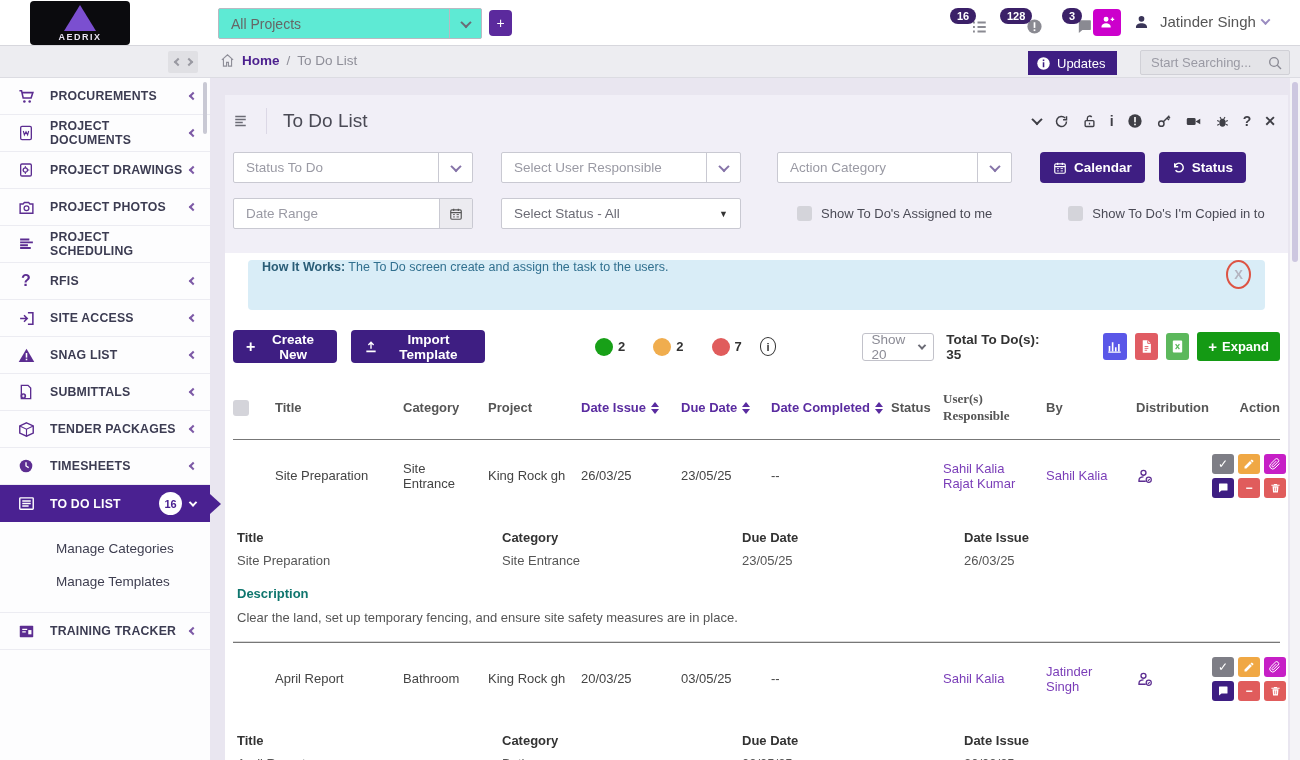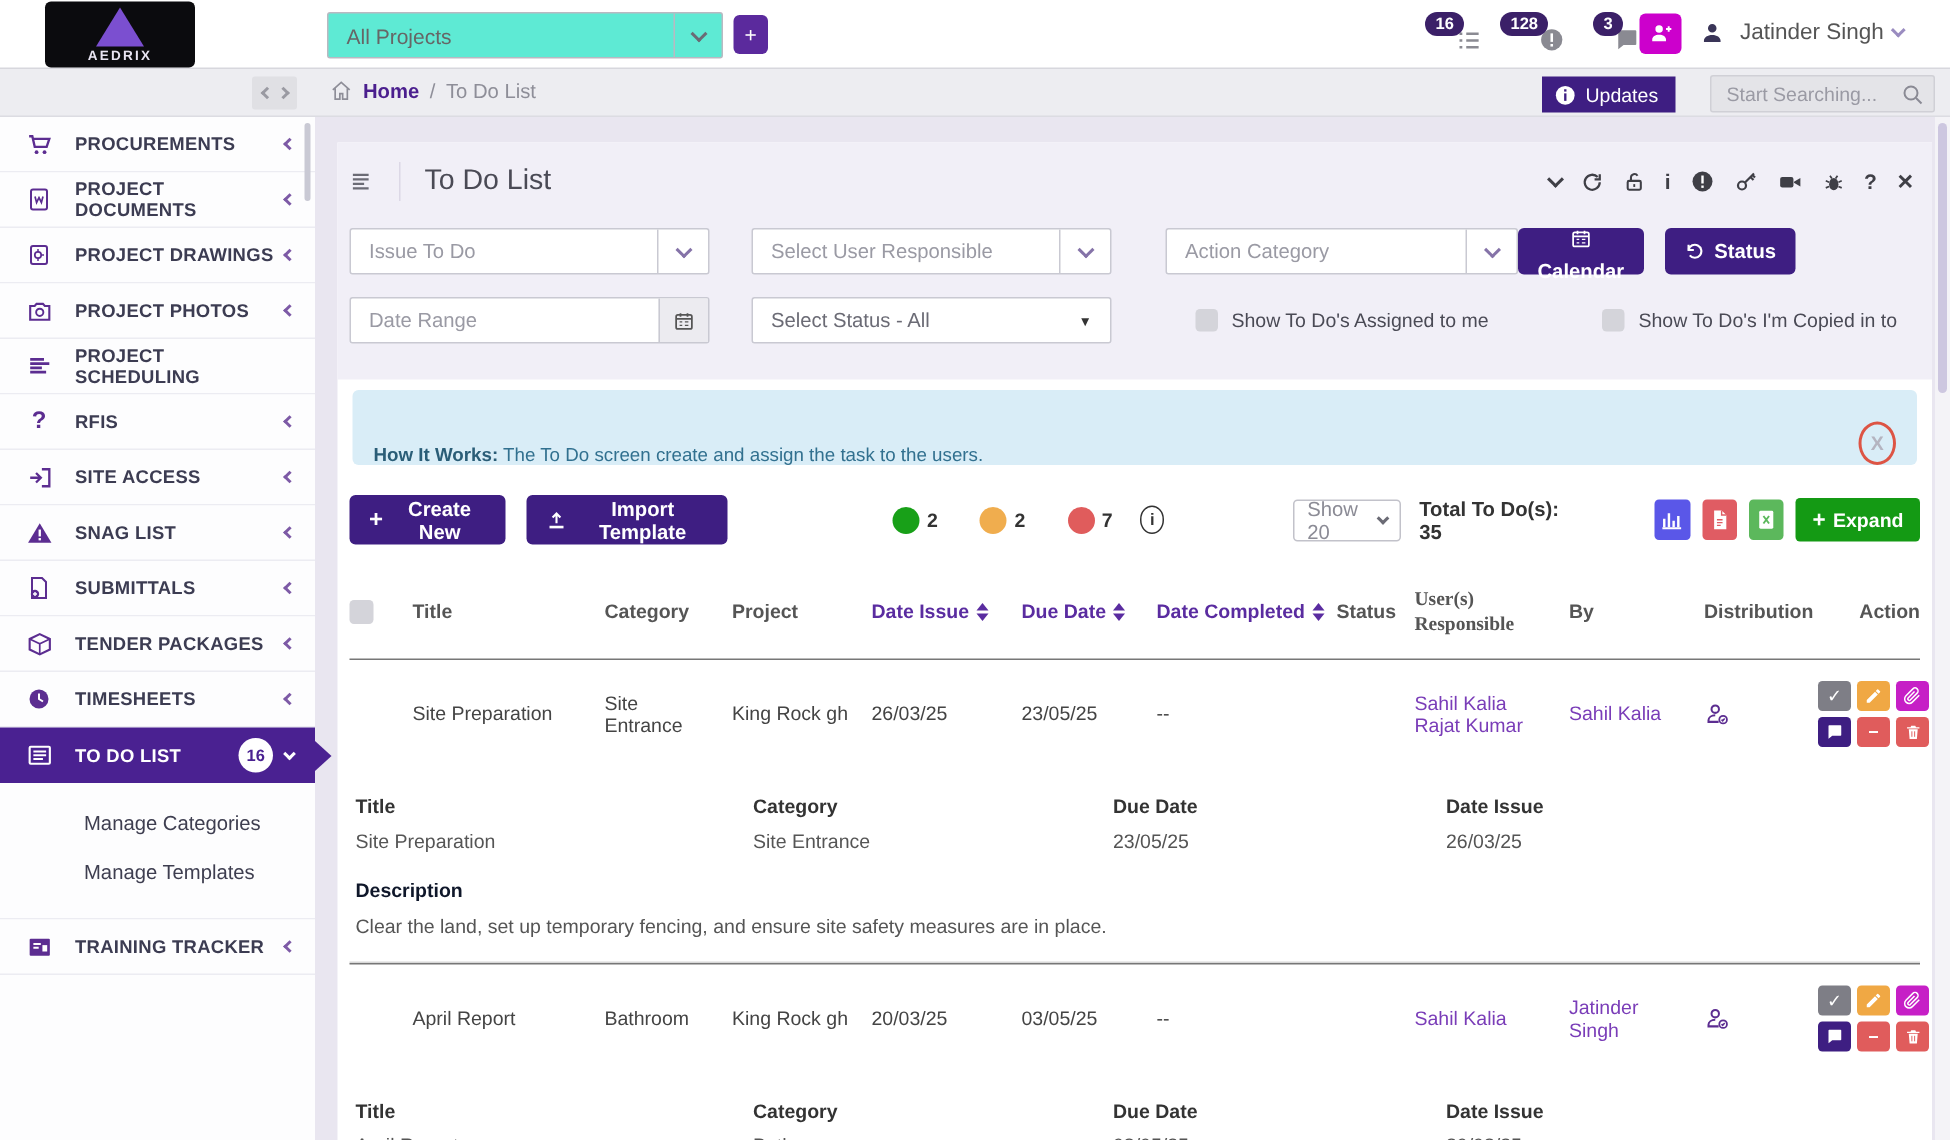--- a/index.html
+++ b/index.html
@@ -86,22 +86,22 @@
   .f-select .caret-seg { width:34px; align-self:stretch; border-left:1px solid #c9c9d2; display:flex; align-items:center; justify-content:center; }
   .f-select .caret-seg .chev { border-color:#8573a8; }
   .addon { width:33px; align-self:stretch; border-left:1px solid #c9c9d2; background:#ecebf0;
     display:flex; align-items:center; justify-content:center; color:#555; cursor:pointer; }
   .caret-glyph { font-size:9px; color:#333; padding-right:12px; }
   .pbtn { background:#3e1e82; color:#fff; border:none; border-radius:4px; height:31px; font-size:13.5px;
     font-weight:bold; display:flex; align-items:center; gap:7px; padding:0 13px; cursor:pointer; }
   .checkbox { width:15px; height:15px; background:#d4d4da; border-radius:3px; flex:none; cursor:pointer; }
   .cb-label { font-size:13px; color:#4a4a55; margin-left:9px; }
 
-  #hiw-banner { margin:7px 10px 0; background:#d9edf7; border-radius:4px; height:50px;
-    display:flex; align-items:flex-end; padding:0 14px; }
+  #hiw-banner { margin:7px 23px 0; background:#d9edf7; border-radius:4px; height:50px;
+    display:flex; align-items:flex-start; padding:0 14px; }
   #hiw-banner .txt { font-size:12.5px; color:#31708f; }
   #hiw-banner .txt b { color:#2a5d77; }
   #hiw-close { margin-left:auto; width:25px; height:29px; border:2px solid #dd5444; border-radius:50%;
     display:flex; align-items:center; justify-content:center; color:#b4b4c0; font-size:13px; font-weight:bold;
     cursor:pointer; background:transparent; }
 
   #action-row { display:flex; align-items:center; margin:20px 8px 0; }
   .dot { width:18px; height:18px; border-radius:50%; flex:none; }
   .dot-val { font-size:13px; font-weight:bold; color:#333; margin:0 0 0 5px; }
   #info-circ { width:19px; height:19px; border:1.8px solid #333; border-radius:50%; display:flex;
@@ -135,21 +135,21 @@
   .abtn.check { background:#7e7e86; }
   .abtn.edit { background:#f0a844; }
   .abtn.clip { background:#c61fc6; }
   .abtn.chat { background:#3e1e82; }
   .abtn.minus { background:#e05c5c; font-weight:bold; }
   .abtn.trash { background:#e05c5c; }
   .detail { border-bottom:1px solid #d8d8d8; padding:14px 0 16px 4px; }
   .dgrid { display:grid; grid-template-columns:265px 240px 222px auto; }
   .dlabel { font-size:13px; font-weight:bold; color:#333; padding:4px 0 8px; }
   .dval { font-size:13px; color:#555; }
-  .desc-label { font-size:13px; font-weight:bold; color:#0f172a; margin-top:18px; }
+  .desc-label { font-size:13px; font-weight:bold; color:#0f766e; margin-top:18px; }
   .desc-text { font-size:13px; color:#555; margin-top:9px; }
 
   
   #vscroll { position:absolute; right:0; top:78px; width:10px; bottom:0; background:#f4f3f7; z-index:6; }
   #vscroll .thumb { position:absolute; left:2px; top:4px; width:6px; height:180px; background:#cdc7e0; border-radius:3px; }
 
   svg { display:block; }
 </style>
 </head>
 <body>
@@ -441,38 +441,38 @@
                 <path d="M8 5l2 3M16 5l-2 3M3.5 10.5L7 12M3.5 18l3.5-1.5M20.5 10.5L17 12M20.5 18L17 16.5" stroke="currentColor" stroke-width="1.8" fill="none"></path>
               </svg>
             </span>
           <span class="ptool glyph-bold">?</span>
           <span class="ptool glyph-bold">✕</span>
         </span>
       </div>
 
       <div class="filter-row">
         <div class="f-select" style="width:240px;">
-          <span class="ph">Issue To Do</span>
+          <span class="ph">Status To Do</span>
           <span class="caret-seg">
               <span class="chev down"></span>
             </span>
         </div>
         <div class="f-select" style="width:240px;margin-left:28px;">
           <span class="ph">Select User Responsible</span>
           <span class="caret-seg">
               <span class="chev down"></span>
             </span>
         </div>
         <div class="f-select" style="width:235px;margin-left:36px;">
           <span class="ph">Action Category</span>
           <span class="caret-seg">
               <span class="chev down"></span>
             </span>
         </div>
-        <button class="pbtn" style="flex-direction:column;">
+        <button class="pbtn" style="margin-left:28px;">
           <span>
               <svg width="14" height="14" viewBox="0 0 24 24">
                 <rect x="3" y="5" width="18" height="16" rx="2" fill="none" stroke="#fff" stroke-width="2"></rect>
                 <path d="M3 9.5h18M8 3v4M16 3v4" stroke="#fff" stroke-width="2"></path>
                 <path d="M7 13h3M7 17h3M13 13h4M13 17h4" stroke="#fff" stroke-width="1.6"></path>
               </svg>
             </span>
           <span>Calendar</span>
         </button>
         <button class="pbtn" style="margin-left:14px;">

